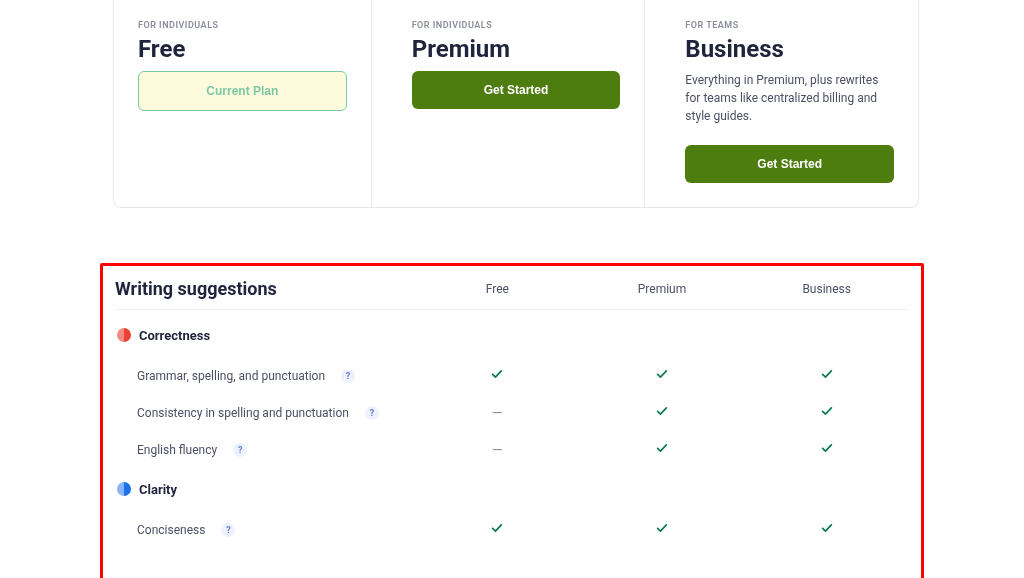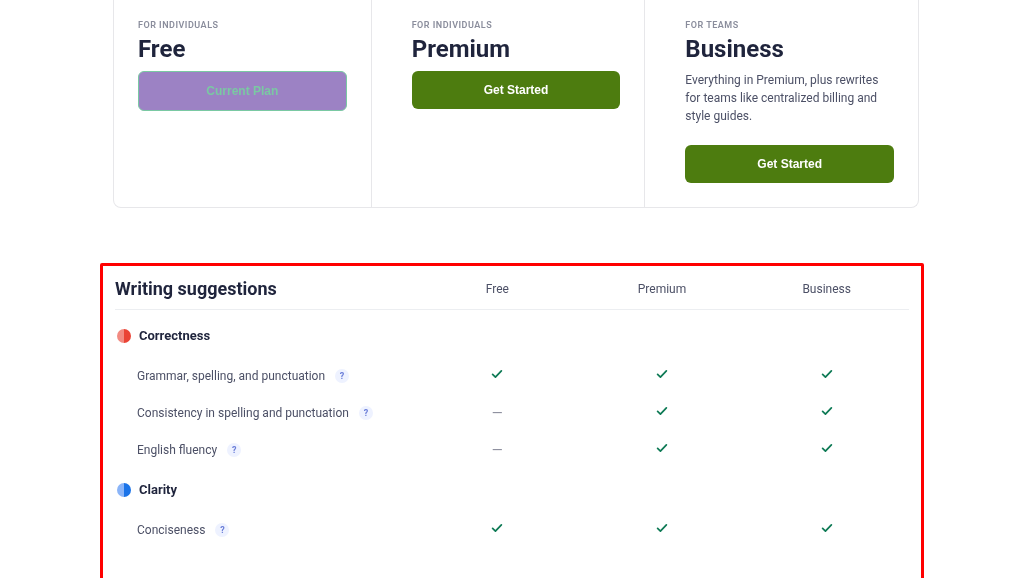--- a/index.html
+++ b/index.html
@@ -55,21 +55,21 @@
     width: 100%;
     padding: 12px 0;
     text-align: center;
     font-size: 12px;
     font-weight: 700;
     border-radius: 6px;
     cursor: pointer;
     border: none;
   }
   .btn-outline {
-    background: #4c1d95;
+    background: #fef9c3;
     border: 1px solid #0f9d58;
     color: #0f9d58;
     opacity: 0.55;
   }
   .btn-solid {
     background: #4d7c0f;
     color: #fff;
   }
   .comparison-wrap {
     margin: 55px 100px 0 100px;
@@ -97,42 +97,41 @@
     text-align: center;
     font-size: 12px;
     color: #4c5066;
   }
   .section-title {
     font-size: 13px;
     font-weight: 700;
     color: #1f243c;
     margin: 14px 0 14px 2px;
     display: flex;
-    align-items: center;
     gap: 8px;
   }
   .section-icon {
     width: 14px;
     height: 14px;
     border-radius: 50%;
     display: inline-block;
   }
   .feature-row {
     display: flex;
     align-items: center;
     padding: 10px 0;
   }
   .feature-label {
     flex: 0 0 300px;
     font-size: 12px;
     color: #4c5066;
     padding-left: 22px;
     display: flex;
     align-items: center;
-    gap: 10px;
+    gap: 16px;
   }
   .feature-cell {
     flex: 1;
     text-align: center;
     font-size: 14px;
     color: #0e7a55;
   }
   .dash { color: #8a8d9c; }
   .help-icon {
     display: inline-flex;

